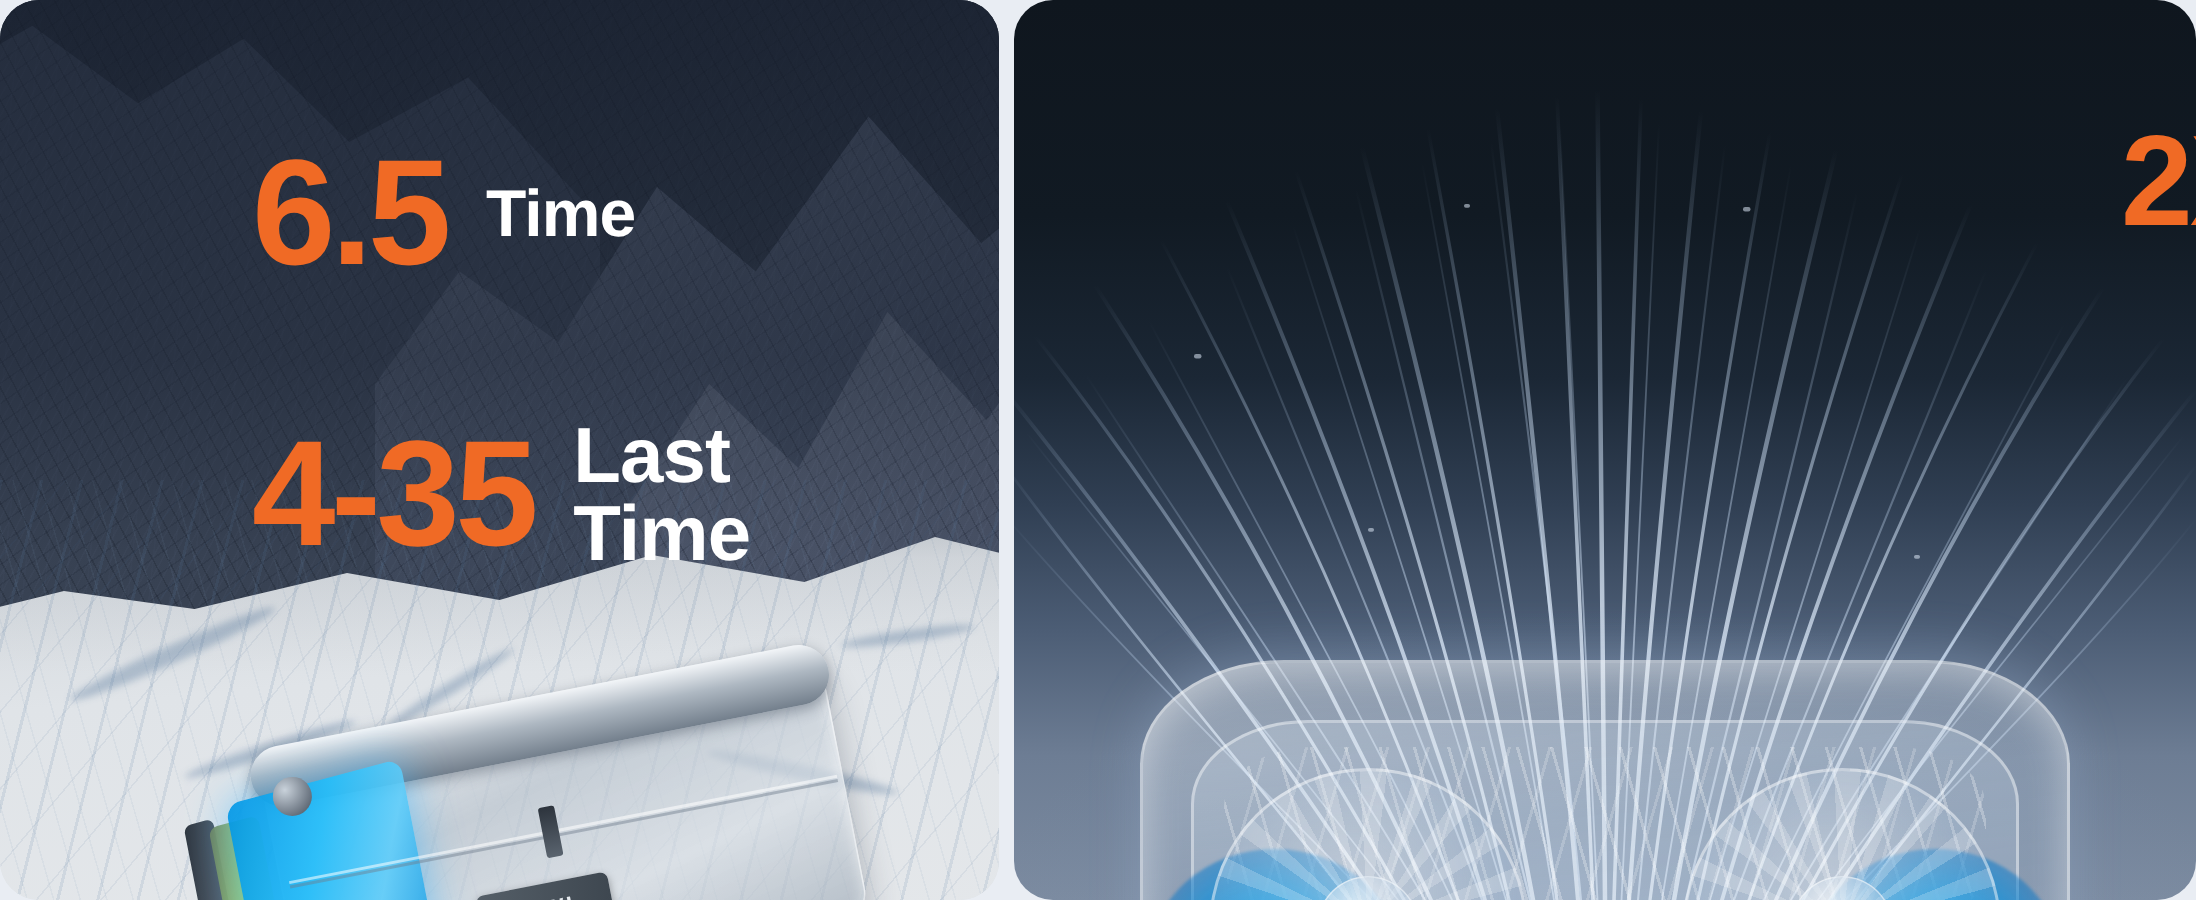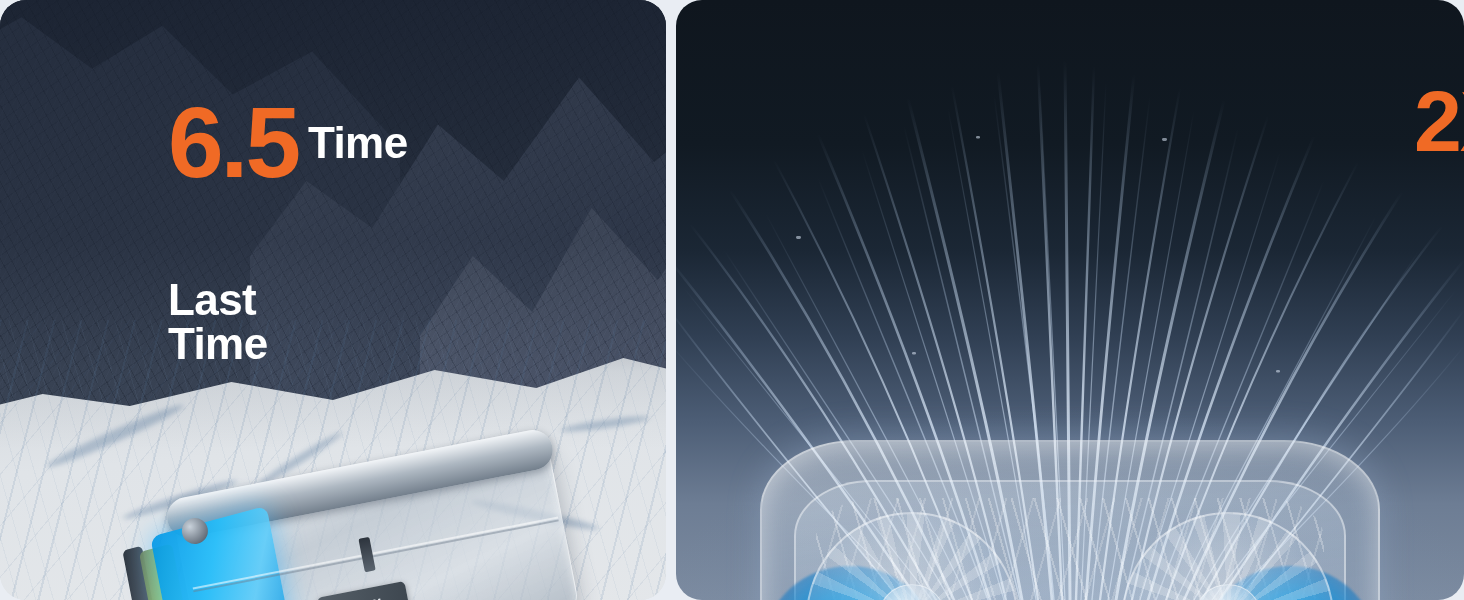--- a/index.html
+++ b/index.html
@@ -287,21 +287,21 @@
       repeating-linear-gradient(106deg, rgba(255,255,255,0.22) 0px, rgba(255,255,255,0.22) 2px, transparent 2px, transparent 26px);
     border-radius: 60px / 40px;
     opacity: 0.9;
   }
 
   
   .stat {
     position: absolute;
     display: flex;
     align-items: center;
-    gap: 10px;
+    gap: 26px;
   }
   .stat-num {
     color: #f06a25;
     font-weight: 700;
     line-height: 0.92;
     letter-spacing: -3px;
     white-space: nowrap;
   }
   .stat-words {
     color: #ffffff;
@@ -311,21 +311,21 @@
     white-space: nowrap;
   }
 
   
   .stat-charge { left: 168px; top: 96px; }
   .stat-charge .stat-num   { font-size: 100px; }
   .stat-charge .stat-words { font-size: 44px; margin-top: 2px; }
 
   .stat-last { left: 168px; top: 276px; }
   .stat-last .stat-num   { font-size: 100px; }
-  .stat-last .stat-words { font-size: 44px; margin-top: 2px; }
+  .stat-last .stat-words { font-size: 52px; margin-top: 2px; }
 
   
   .stat-cooling { left: 738px; top: 82px; }
   .stat-cooling .stat-num   { font-size: 86px; letter-spacing: -2px; }
 </style>
 </head>
 <body>
 
 <div class="stage">
 
@@ -363,20 +363,21 @@
     </div>
 
     <div class="stat stat-charge">
       <div class="stat-num">6.5</div>
       <div class="stat-words">
         <div>Time</div>
       </div>
     </div>
 
     <div class="stat stat-last">
+      <div class="stat-num">4-35</div>
       <div class="stat-words">
         <div>Last</div>
         <div>Time</div>
       </div>
     </div>
   </div>
 
   <div class="panel panel-right">
 
     <div class="air-scene">

